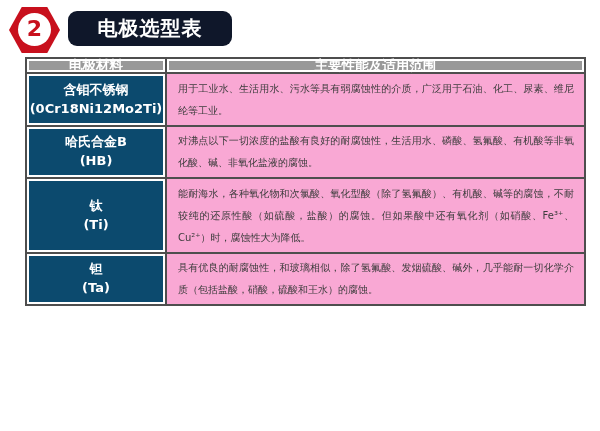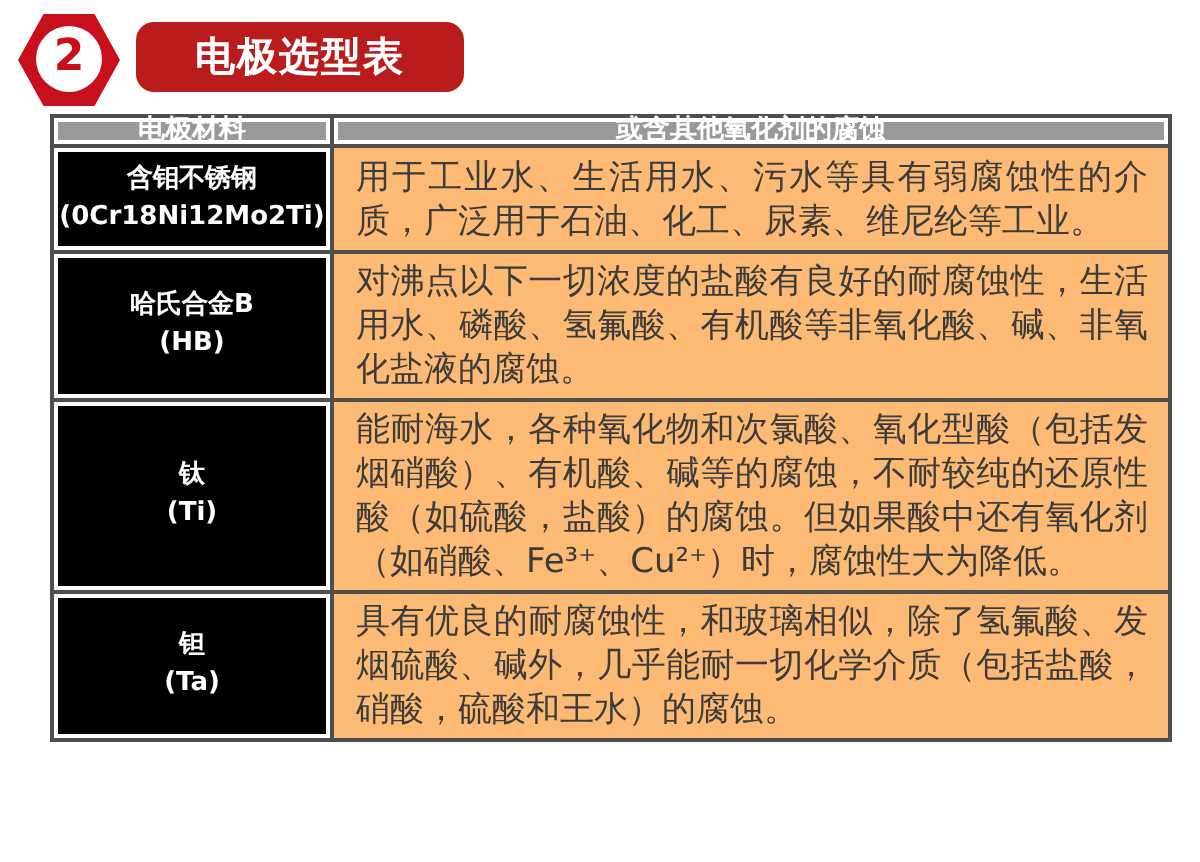--- a/index.html
+++ b/index.html
@@ -24,21 +24,21 @@
     background: #ffffff; border-radius: 50%;
     display: flex; align-items: center; justify-content: center;
     margin-top: -2px;
   }
   .badge-num {
     color: #c8101d; font-weight: bold; font-size: 22px; line-height: 1;
   }
   .title-banner {
     position: absolute; left: 68px; top: 11px;
     width: 164px; height: 35px;
-    background: #b91c1c; border-radius: 9px;
+    background: #0f172a; border-radius: 9px;
     color: #ffffff; font-weight: bold; font-size: 20px;
     display: flex; align-items: center; justify-content: center;
     letter-spacing: 1px;
   }
 
   
   table.spec {
     position: absolute; left: 25px; top: 57px;
     width: 561px;
     border-collapse: collapse;
@@ -46,38 +46,38 @@
   }
   table.spec col.c-mat { width: 140px; }
   table.spec td, table.spec th {
     border: 2px solid #4e4e4e;
     vertical-align: middle;
   }
   
   td.gray-cell, th.gray-cell { position: relative; background: #ffffff; }
   .gray-fill {
     position: absolute; inset: 2px;
-    background: #000000;
+    background: #0c4a6e;
     display: flex; align-items: center; justify-content: center;
     color: #ffffff; font-weight: bold;
     text-align: center; white-space: pre-line;
     font-size: 13px; line-height: 1.45;
   }
   th.gray-cell .gray-fill { background: #999999; font-size: 13.5px; }
   tr.hdr { height: 15px; }
   tr.r1 { height: 53px; }
   tr.r2 { height: 45px; margin-top: 16px; }
   tr.r3 { height: 65px; }
   tr.r4 { height: 75px; }
   tr.r5 { height: 47px; }
   td.desc-cell {
-    background: #fdba74;
+    background: #f9a8d4;
     padding: 3px 10px 3px 11px;
     color: #3c3c3c;
-    font-size: 17px;
+    font-size: 10px;
     line-height: 22px;
     text-align: justify;
   }
 </style>
 </head>
 <body>
 
 <div class="page">
 
   <div class="badge-hex">
@@ -92,21 +92,21 @@
     <colgroup>
         <col class="c-mat">
         <col class="c-desc">
       </colgroup>
     <tbody>
       <tr class="hdr">
         <th class="gray-cell">
           <div class="gray-fill">电极材料</div>
         </th>
         <th class="gray-cell">
-          <div class="gray-fill">或含其他氧化剂的腐蚀</div>
+          <div class="gray-fill">主要性能及适用范围</div>
         </th>
       </tr>
 
       <tr class="r1">
         <td class="gray-cell">
           <div class="gray-fill">含钼不锈钢
 (0Cr18Ni12Mo2Ti)</div>
         </td>
         <td class="desc-cell">用于工业水、生活用水、污水等具有弱腐蚀性的介质，广泛用于石油、化工、尿素、维尼纶等工业。</td>
       </tr>
@@ -118,21 +118,21 @@
         </td>
         <td class="desc-cell">对沸点以下一切浓度的盐酸有良好的耐腐蚀性，生活用水、磷酸、氢氟酸、有机酸等非氧化酸、碱、非氧化盐液的腐蚀。</td>
       </tr>
 
 
       <tr class="r4">
         <td class="gray-cell">
           <div class="gray-fill">钛
 (Ti)</div>
         </td>
-        <td class="desc-cell">能耐海水，各种氧化物和次氯酸、氧化型酸（包括发烟硝酸）、有机酸、碱等的腐蚀，不耐较纯的还原性酸（如硫酸，盐酸）的腐蚀。但如果酸中还有氧化剂（如硝酸、Fe³⁺、Cu²⁺）时，腐蚀性大为降低。</td>
+        <td class="desc-cell">能耐海水，各种氧化物和次氯酸、氧化型酸（除了氢氟酸）、有机酸、碱等的腐蚀，不耐较纯的还原性酸（如硫酸，盐酸）的腐蚀。但如果酸中还有氧化剂（如硝酸、Fe³⁺、Cu²⁺）时，腐蚀性大为降低。</td>
       </tr>
 
       <tr class="r5">
         <td class="gray-cell">
           <div class="gray-fill">钽
 (Ta)</div>
         </td>
         <td class="desc-cell">具有优良的耐腐蚀性，和玻璃相似，除了氢氟酸、发烟硫酸、碱外，几乎能耐一切化学介质（包括盐酸，硝酸，硫酸和王水）的腐蚀。</td>
       </tr>
 

